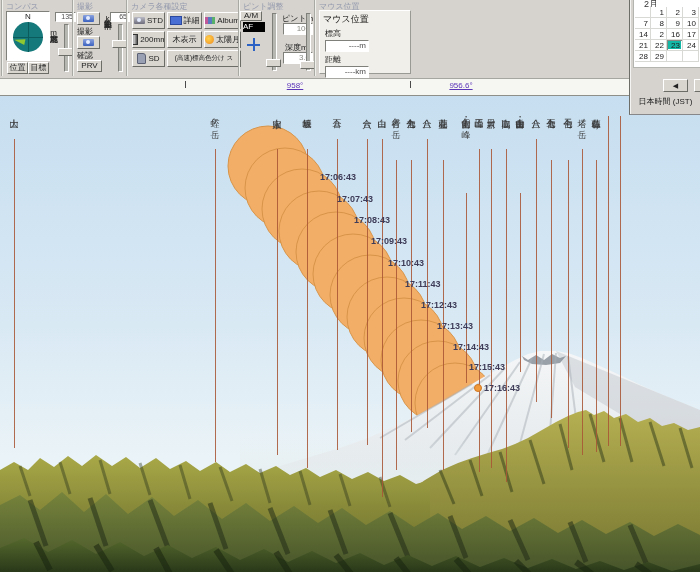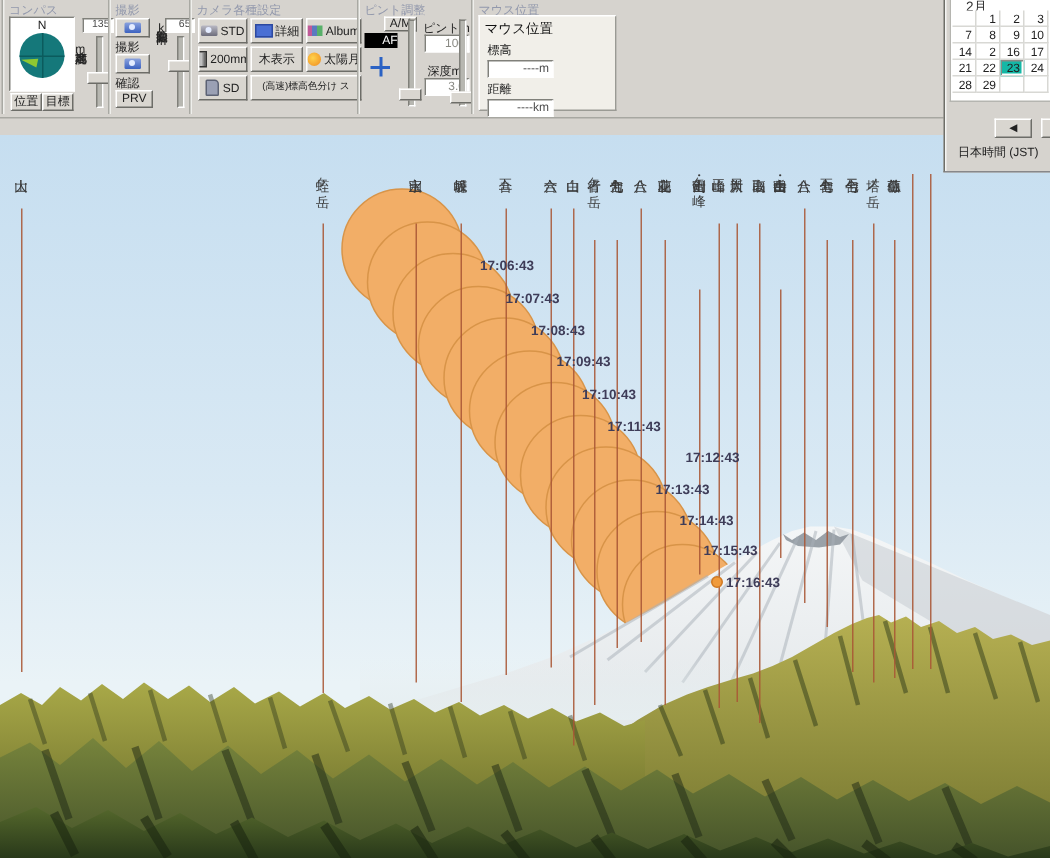--- a/index.html
+++ b/index.html
@@ -233,27 +233,33 @@
       <div class="peak-line" style="left: 596px; top: 160.2px; height: 291.8px;"></div>
       <div class="peak-label" style="left: 590px; top: 112px;">尊仏山荘</div>
       <div class="peak-line" style="left: 608px; top: 116px; height: 330px;"></div>
       <div class="peak-line" style="left: 620px; top: 116px; height: 330px;"></div>
       <div class="timestamp" style="left: 320px; top: 172px;">17:06:43</div>
       <div class="timestamp" style="left: 337px; top: 194px;">17:07:43</div>
       <div class="timestamp" style="left: 354px; top: 215px;">17:08:43</div>
       <div class="timestamp" style="left: 371px; top: 236px;">17:09:43</div>
       <div class="timestamp" style="left: 388px; top: 258px;">17:10:43</div>
       <div class="timestamp" style="left: 405px; top: 279px;">17:11:43</div>
-      <div class="timestamp" style="left: 421px; top: 300px; margin-left: 36px;">17:12:43</div>
+      <div class="timestamp" style="left: 421px; top: 300px;">17:12:43</div>
       <div class="timestamp" style="left: 437px; top: 321px;">17:13:43</div>
       <div class="timestamp" style="left: 453px; top: 342px;">17:14:43</div>
       <div class="timestamp" style="left: 469px; top: 362px;">17:15:43</div>
       <div class="timestamp" style="left: 484px; top: 383px;">17:16:43<span class="sun-dot"></span></div>
     </div>
 
+  <div class="ruler" id="ruler">
+      <div class="tick" style="left: 185px;"></div>
+      <div class="tick" style="left: 410px;"></div>
+      <div class="rlabel" style="left: 295px;">958°</div>
+      <div class="rlabel" style="left: 461px;">956.6°</div>
+    </div>
 
   <div class="toolbar">
 
     <div class="panel" style="left:2px;width:70px">
       <div class="panel-caption">コンパス</div>
       <div class="cmp-box">
         <div class="cmp-n">N</div>
         <div class="cmp-circle">
           <div class="cmp-arrow"></div>
         </div>
@@ -318,22 +324,22 @@
             <span>SD</span>
           </button>
           <button class="tbtn wide">
             <span>(高速)標高色分け ス</span>
           </button>
         </div>
     </div>
 
     <div class="panel" style="left:239px;width:76px">
       <div class="panel-caption">ピント調整</div>
-      <button class="tbtn" style="position:absolute;left:16px;top:11px;width:22px;height:10px">A/M</button>
-      <div style="position:absolute;left:3px;top:22px;width:22px;height:10px;background:#000;color:#fff;font-size:8px;text-align:right;line-height:10px">AF</div>
+      <button class="tbtn" style="position:absolute;left:0;top:11px;width:22px;height:10px">A/M</button>
+      <div style="position:absolute;left:3px;top:22px;width:22px;height:10px;background:#000;color:#fff;font-size:8px;text-align:left;line-height:10px">AF</div>
       <div class="af-cross" style="position:absolute;left:7px;top:38px"></div>
       <div class="vslider" style="left:26px;top:13px;height:58px">
         <div class="groove"></div>
           <div class="thumb" style="top:46px"></div>
       </div>
       <div style="position:absolute;left:42px;top:13px;font-size:8px;color:#222">ピントm</div>
       <div class="sunken" style="position:absolute;left:43px;top:23px;width:24px;height:10px;line-height:10px;color:#8a8a84">100</div>
       <div style="position:absolute;left:45px;top:42px;font-size:8px;color:#222">深度m</div>
       <div class="sunken" style="position:absolute;left:43px;top:52px;width:24px;height:10px;line-height:10px;color:#8a8a84">3.0</div>
       <div class="vslider" style="left:60px;top:13px;height:58px">

